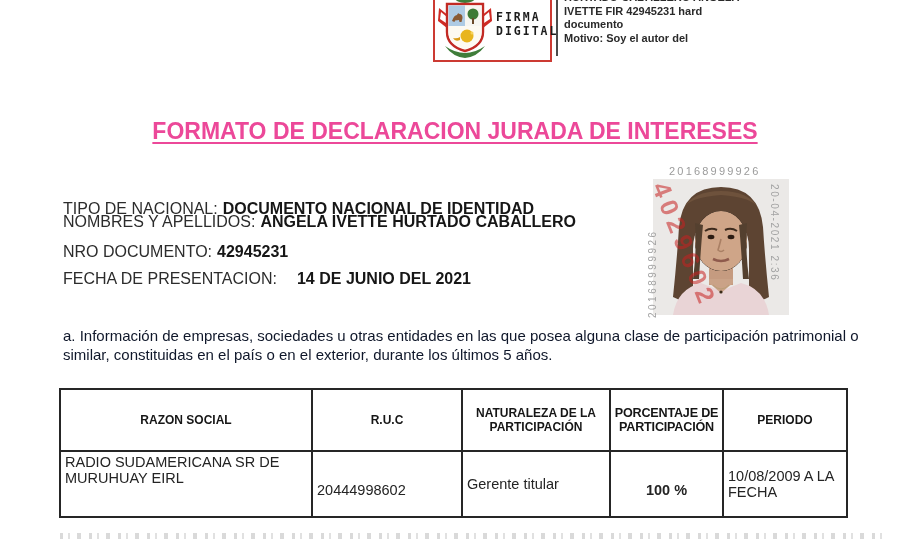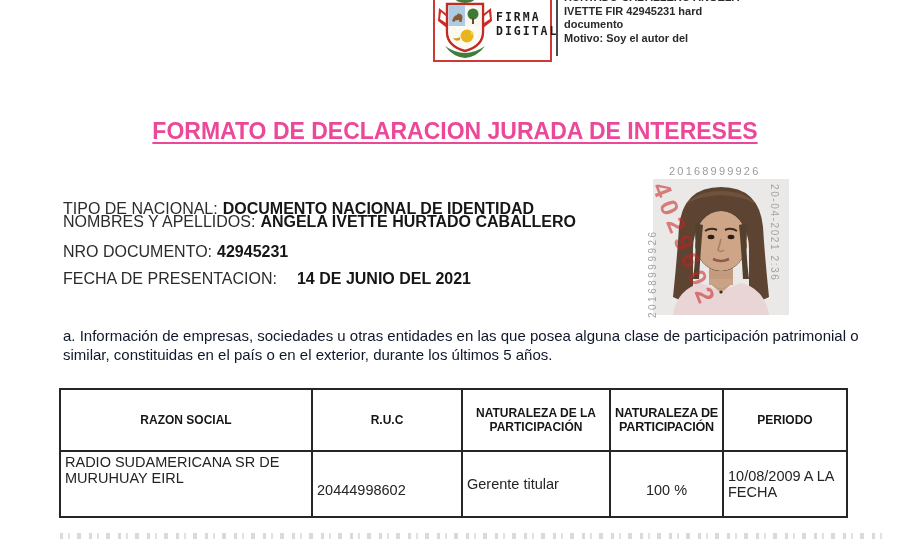--- a/index.html
+++ b/index.html
@@ -74,21 +74,21 @@
   .decl-table th, .decl-table td { border:2px solid #262626; overflow:hidden; }
   .decl-table th {
     height:62px; font-size:12px; font-weight:bold; text-align:center;
     vertical-align:middle; color:#161616; padding:0 4px;
   }
   .decl-table th.h-pct { font-size:12.6px; letter-spacing:-0.2px; padding:0; }
   .decl-table td { height:66px; font-size:14.5px; color:#242424; padding:2px 4px; }
   .td-razon { vertical-align:top; }
   .td-ruc   { vertical-align:middle; padding-top:14px !important; }
   .td-nat   { vertical-align:middle;margin-top:6px; }
-  .td-pct   { vertical-align:middle; text-align:center; padding-top:14px !important; }
+  .td-pct   { vertical-align:middle; text-align:center; padding-top:14px !important;font-weight:bold; }
   .td-per   { vertical-align:middle; }
 
   
   .cutoff {
     position:absolute; left:60px; top:533px; width:822px; height:6px; opacity:0.22;
     background:repeating-linear-gradient(90deg,
       #555 0 3px, transparent 3px 8px, #777 8px 10px, transparent 10px 17px,
       #555 17px 21px, transparent 21px 29px);
   }
 </style>
@@ -197,21 +197,21 @@
         <col style="width:150px">
         <col style="width:148px">
       <col style="width:113px">
         <col style="width:124px">
     </colgroup>
     <thead>
       <tr>
         <th>RAZON SOCIAL</th>
         <th>R.U.C</th>
         <th>NATURALEZA DE LA PARTICIPACIÓN</th>
-        <th class="h-pct">NATURALEZA DE PARTICIPACIÓN</th>
+        <th class="h-pct">PORCENTAJE DE PARTICIPACIÓN</th>
         <th>PERIODO</th>
       </tr>
     </thead>
     <tbody>
       <tr>
         <td class="td-razon">RADIO SUDAMERICANA SR DE MURUHUAY EIRL</td>
         <td class="td-ruc">20444998602</td>
         <td class="td-nat">Gerente titular</td>
         <td class="td-pct">100 %</td>
         <td class="td-per">10/08/2009 A LA FECHA</td>

